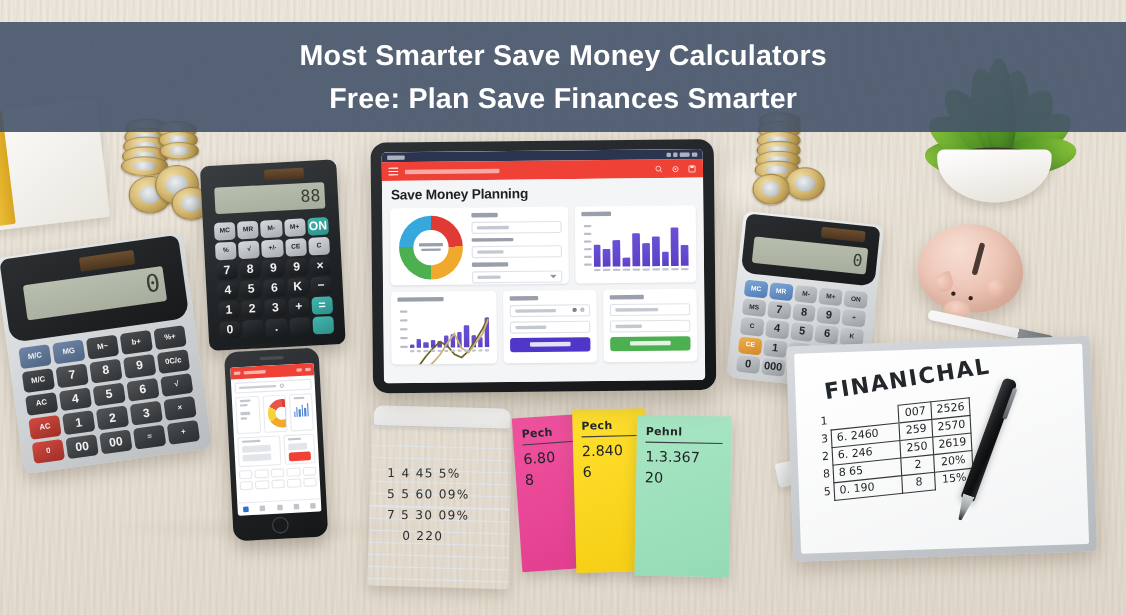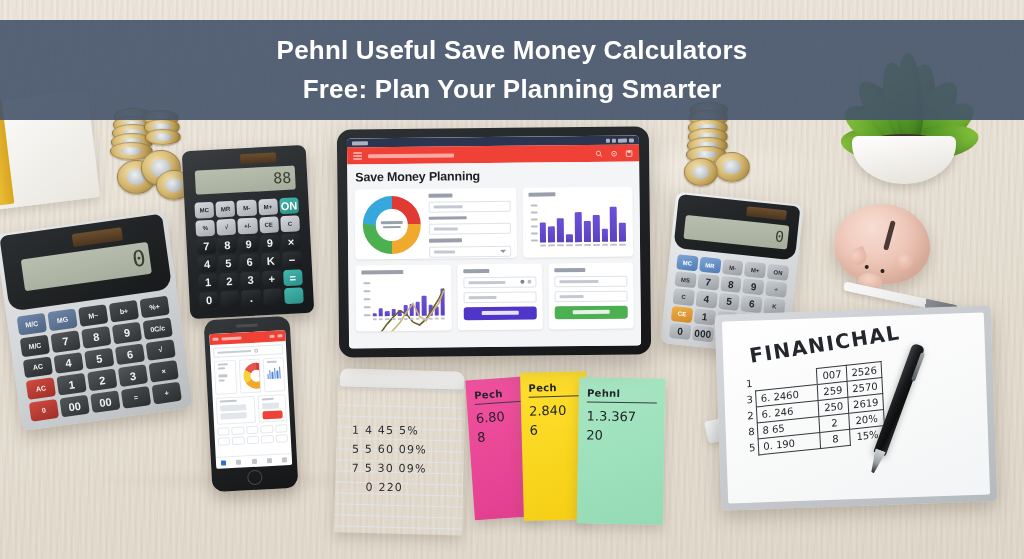--- a/index.html
+++ b/index.html
@@ -1010,17 +1010,17 @@
         </tr>
       </tbody>
         </table>
       <div class="pen">
           <span class="clip"></span>
         </div>
     </div>
   </div>
 
   <div id="banner">
-    <div class="line">Pehnl Useful Save Money Calculators</div>
-    <div class="line">Free: Plan Your Planning Smarter</div>
+    <div class="line">Most Smarter Save Money Calculators</div>
+    <div class="line">Free: Plan Save Finances Smarter</div>
   </div>
 
 </div>
 
 </body></html>

